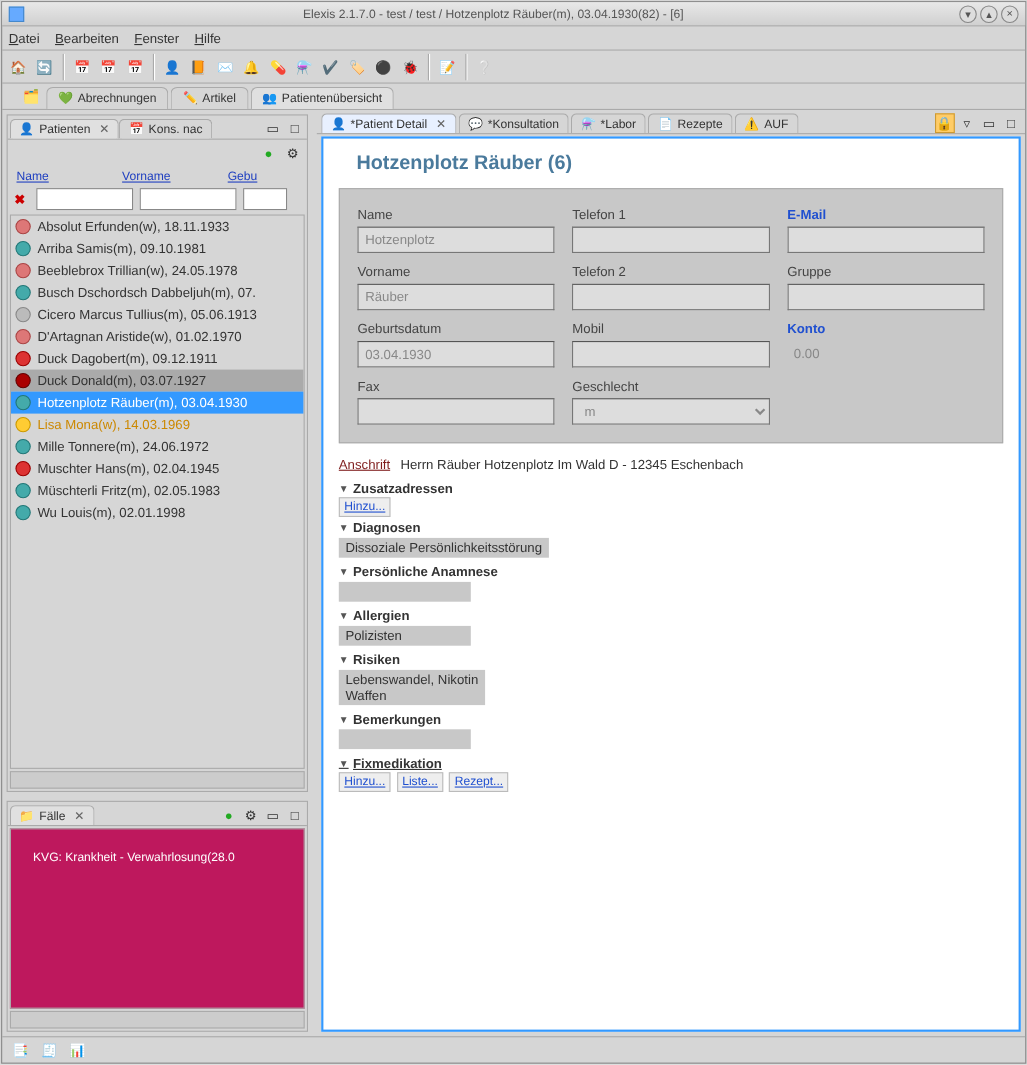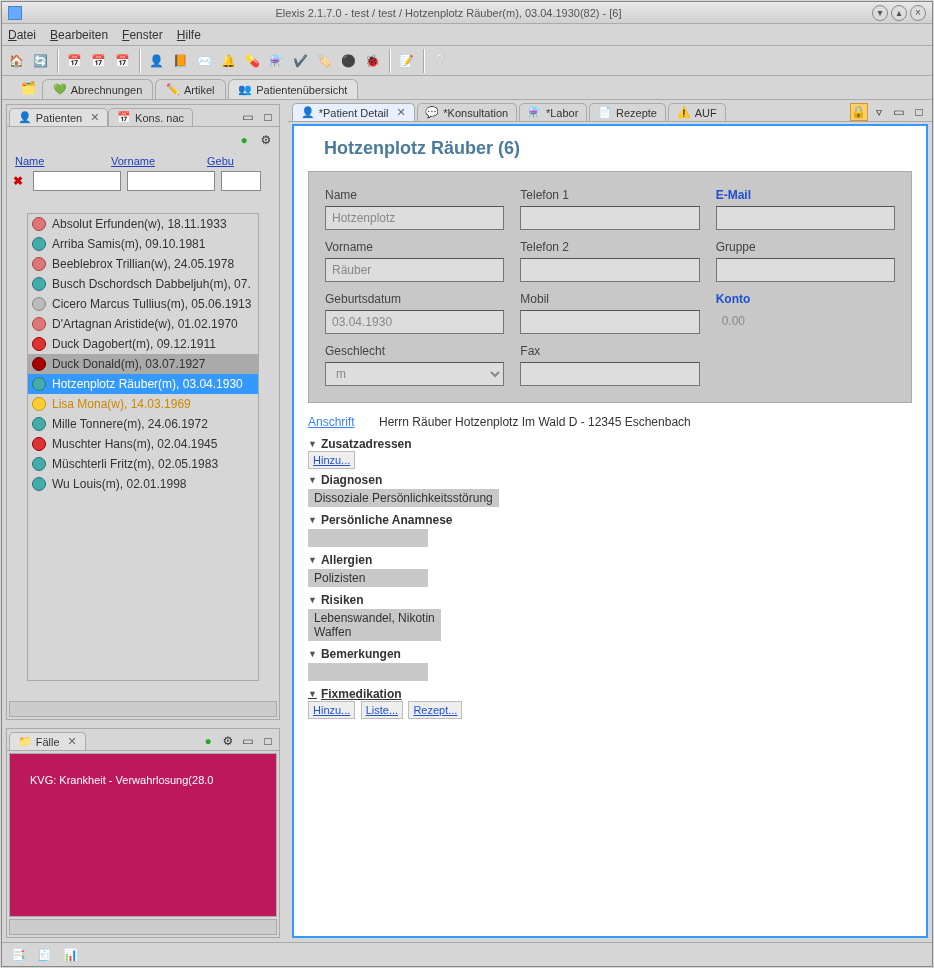--- a/index.html
+++ b/index.html
@@ -25,21 +25,21 @@
 .panel-tab { background: #e0e0e0; border: 1px solid #aaa; border-bottom: none; border-radius: 5px 5px 0 0; padding: 2px 8px; display: inline-flex; align-items: center; gap: 4px; font-size: 11px; cursor: pointer; }
 .panel-tab .close { margin-left: 4px; color: #666; cursor: pointer; }
 .panel-toolbar { display: flex; justify-content: flex-end; gap: 4px; padding: 4px; }
 .mini-btn { width: 18px; height: 18px; display: inline-flex; align-items: center; justify-content: center; cursor: pointer; }
 .view-ctrl { margin-left: auto; display: flex; gap: 2px; }
 .filter-hdr { display: flex; gap: 6px; padding: 2px 8px; }
 .filter-hdr a { color: #2040c0; text-decoration: underline; font-size: 11px; }
 .filter-row { display: flex; gap: 6px; padding: 2px 6px; align-items: center; }
 .filter-row .x { color: #c00; font-weight: bold; cursor: pointer; width: 14px; }
 .filter-row input { width: 88px; height: 20px; border: 1px solid #888; background: #fff; padding: 0 3px; font-size: 11px; }
-.plist { flex: 1; overflow-y: auto; background: #d6d6d6; border: 1px solid #aaa; margin: 20px; }
+.plist { flex: 1; overflow-y: auto; background: #d6d6d6; border: 1px solid #aaa; margin: 2px; }
 .prow { display: flex; align-items: center; gap: 6px; padding: 3px 4px; cursor: pointer; font-size: 12px; }
 .prow.sel { background: #3399ff; color: #fff; }
 .prow.hl { background: #aaa; }
 .prow.warn { color: #cc8800; }
 .picon { width: 14px; height: 14px; border-radius: 50%; display: inline-block; flex-shrink: 0; }
 .picon.m { background: #4aa; border: 1px solid #277; }
 .picon.f { background: #d77; border: 1px solid #a44; }
 .picon.alert { background: #d33; border: 1px solid #900; }
 .picon.stop { background: #a00; border: 1px solid #600; }
 .picon.sun { background: #fc3; border: 1px solid #c90; }
@@ -51,21 +51,21 @@
 .inner-tabs { height: 22px; display: flex; align-items: flex-end; padding: 0 4px; border-bottom: 1px solid #aaa; gap: 2px; }
 .detail { flex: 1; border: 2px solid #3399ff; margin: 2px 4px 4px; background: #fff; overflow-y: auto; padding: 8px 14px; }
 .detail h2 { color: #4a7a9c; font-size: 18px; font-weight: bold; margin: 4px 16px 12px; }
 .form-grid { background: #c8c8c8; border: 1px solid #aaa; padding: 16px; display: grid; grid-template-columns: 1fr 1fr 1fr; gap: 10px 16px; }
 .fg-cell { display: flex; flex-direction: column; gap: 4px; }
 .fg-cell label { font-size: 12px; color: #444; }
 .fg-cell label.link { color: #2050d0; cursor: pointer; font-weight: bold; }
 .fg-cell input, .fg-cell select { height: 24px; border: 1px solid #777; border-top-color: #555; background: #ddd; padding: 0 6px; color: #888; font-size: 12px; }
 .fg-cell .ro { color: #888; padding: 4px 6px; }
 .addr-line { margin: 12px 0 8px; font-size: 12px; }
-.addr-line .lbl { color: #3b82f6; text-decoration: underline; margin-right: 21px; }
+.addr-line .lbl { color: #7f1d1d; text-decoration: underline; margin-right: 6px; }
 .section { margin: 4px 0; }
 .section-hd { display: flex; align-items: center; gap: 4px; font-weight: bold; font-size: 12px; cursor: pointer; }
 .section-hd .tw { font-size: 9px; color: #555; }
 .section-hd.link { text-decoration: underline; }
 .section-body { margin: 2px 0 6px 0; }
 .graybox { background: #c8c8c8; display: inline-block; padding: 2px 6px; min-width: 120px; min-height: 16px; }
 .linkbtn { color: #2050d0; text-decoration: underline; padding: 2px 4px; border: 1px solid #bbb; background: #eee; margin-right: 2px; cursor: pointer; font-size: 11px; }
 .statusbar { height: 24px; border-top: 1px solid #aaa; display: flex; align-items: center; padding: 0 8px; gap: 8px; }
 </style>
 </head>
@@ -276,26 +276,26 @@
           <div class="fg-cell">
               <label>Mobil</label>
               <input value="" style="">
             </div>
           <div class="fg-cell">
               <label class="link">Konto</label>
               <span class="ro">0.00</span>
             </div>
 
           <div class="fg-cell">
+              <label>Fax</label>
+              <input value="" style="">
+            </div>
+          <div class="fg-cell">
               <label>Geschlecht</label>
               <select><option>m</option></select>
-            </div>
-          <div class="fg-cell">
-              <label>Fax</label>
-              <input value="" style="">
             </div>
           <div class="fg-cell"></div>
         </div>
 
         <div class="addr-line">
           <span class="lbl">Anschrift</span>
           <span>Herrn Räuber Hotzenplotz Im Wald D - 12345 Eschenbach</span>
         </div>
 
         <div class="section">

